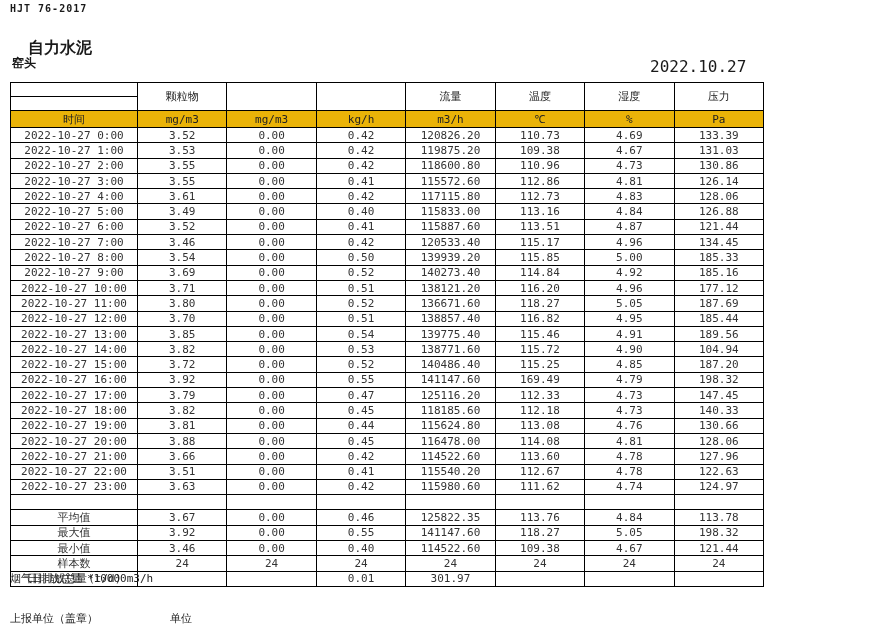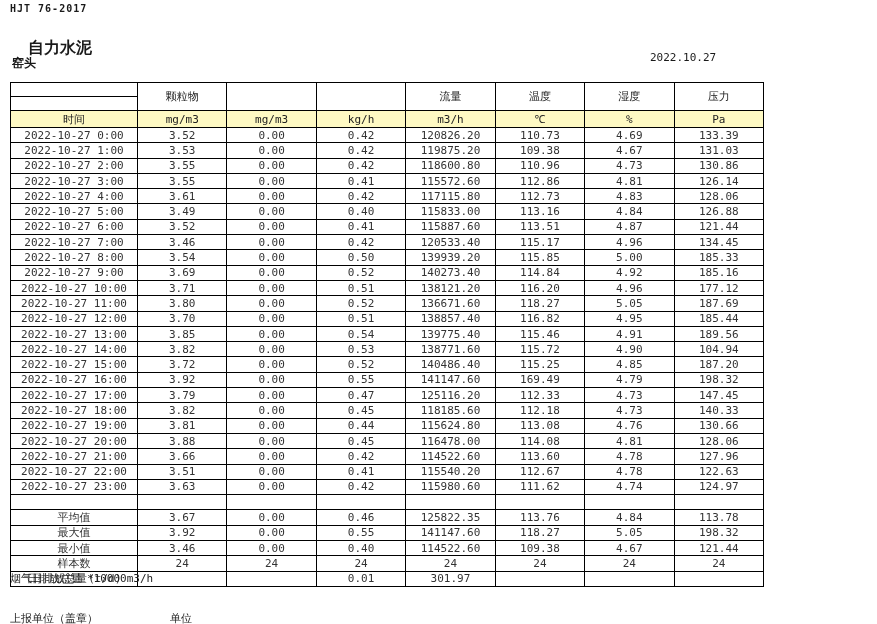--- a/index.html
+++ b/index.html
@@ -45,23 +45,23 @@
   }
   .station {
     position: absolute;
     top: 55px;
     left: 12px;
     font-size: 12px;
     font-weight: bold;
   }
   .report-date {
     position: absolute;
-    top: 51px;
+    top: 57px;
     left: 650px;
-    font-size: 11px;
+    font-size: 16px;
     font-family: "DejaVu Sans Mono", monospace;
   }
   table.report {
     position: absolute;
     top: 82px;
     left: 10px;
     width: 754px;
     border-collapse: collapse;
     table-layout: fixed;
   }
@@ -77,21 +77,21 @@
     white-space: pre;
     overflow: hidden;
   }
   tr.group-row-a td { height: 13px; border-bottom-color: transparent; }
   tr.group-row-a td.corner { border-bottom-color: #000; }
   tr.group-row-a td[rowspan] { border-bottom-color: #000; }
   tr.group-row-b td { height: 13px; }
   tr.group-row-a td, tr.group-row-b td { color: #222; }
   tr.unit-row td {
     height: 16px;
-    background: #fef9c3;
+    background: #eab308;
     color: #222;
   }
   tbody tr td { height: 14.3px; }
   tbody tr.empty-row td { height: 14.3px; }
   tbody tr.summary-row td { height: 14.3px; }
   .footer-note {
     position: absolute;
     top: 571px;
     left: 10px;
     font-size: 11px;

